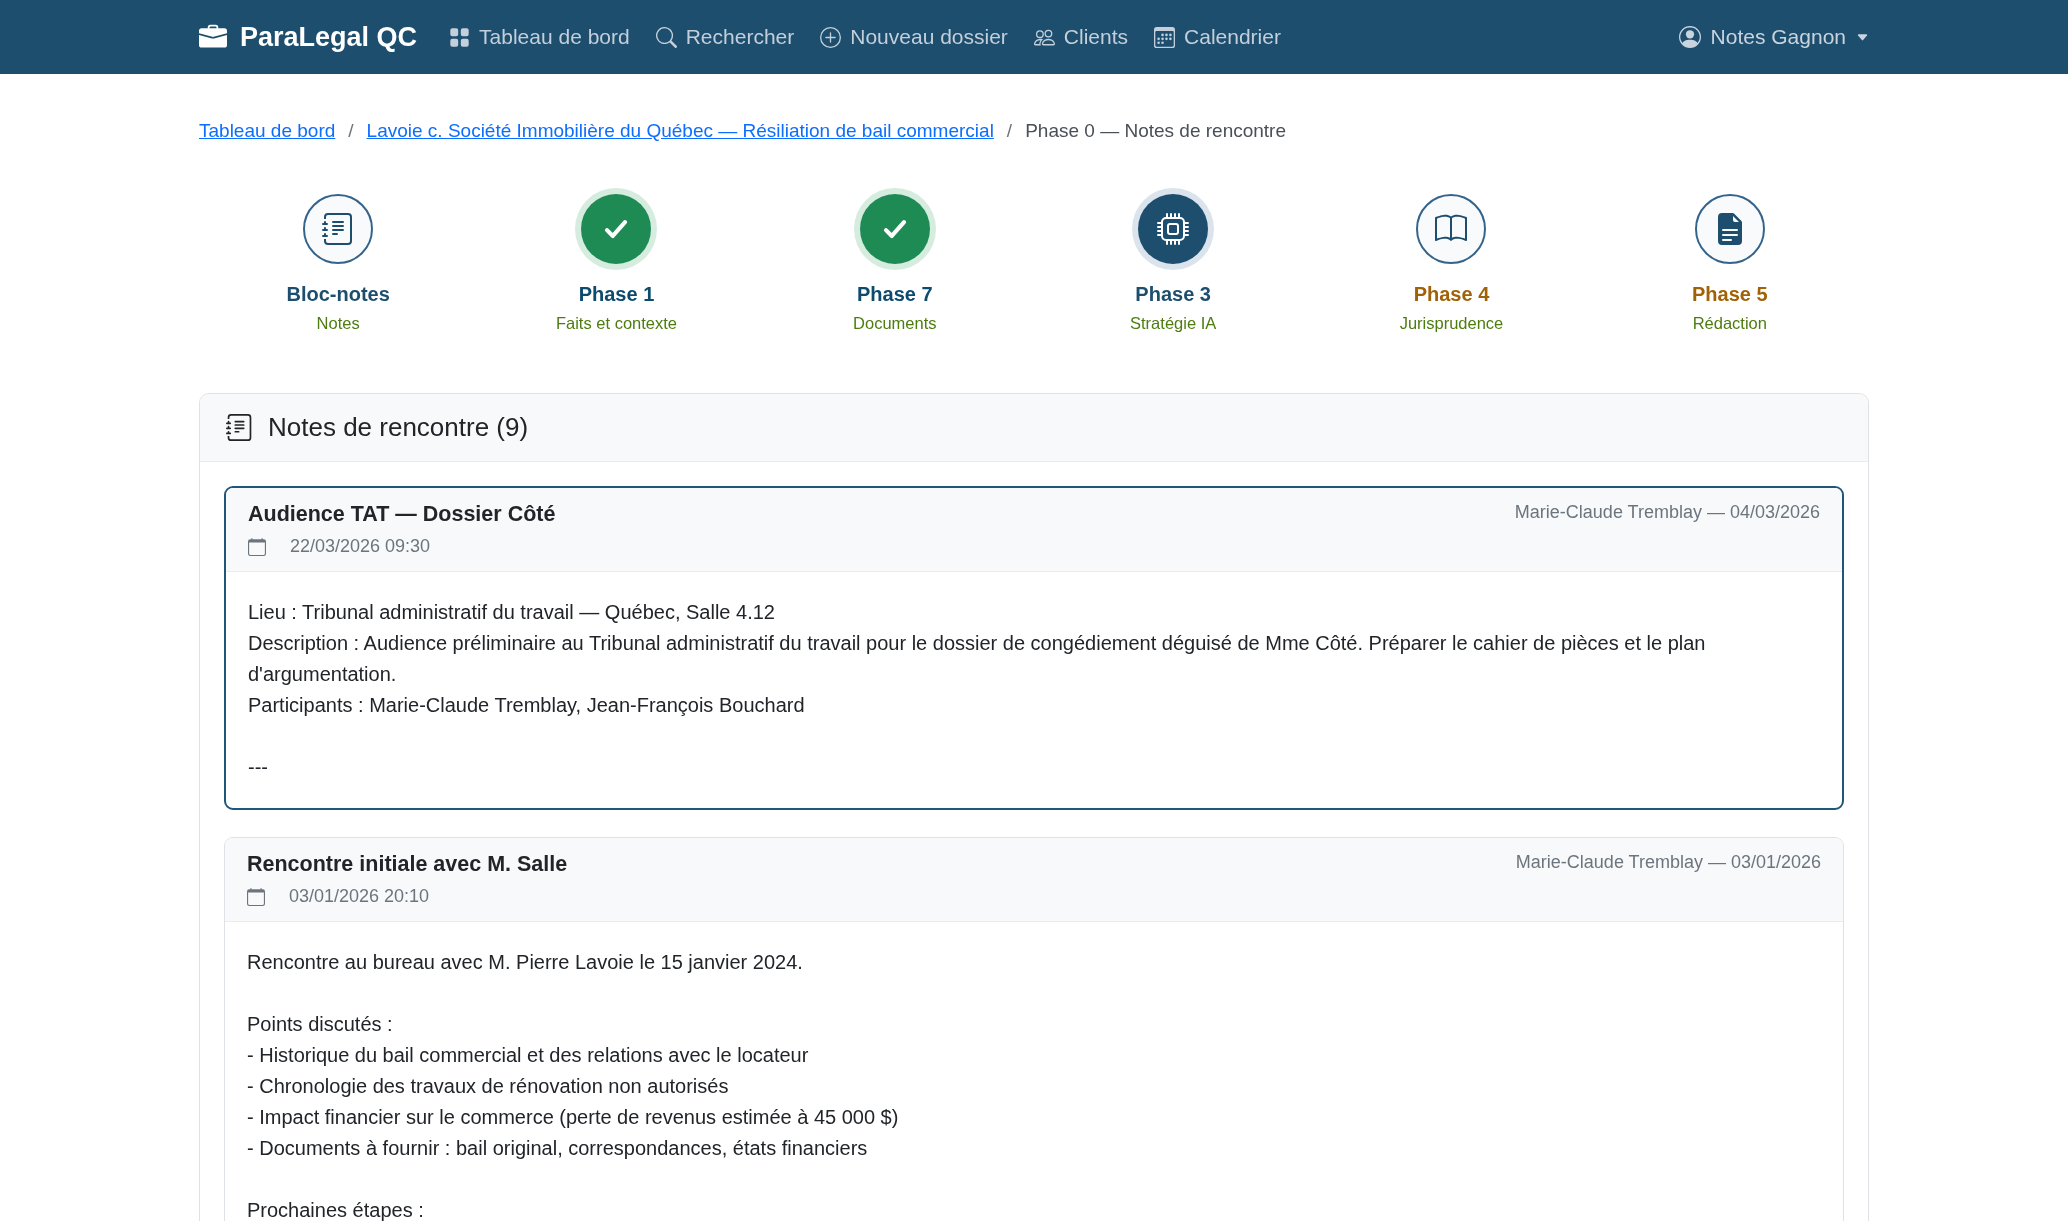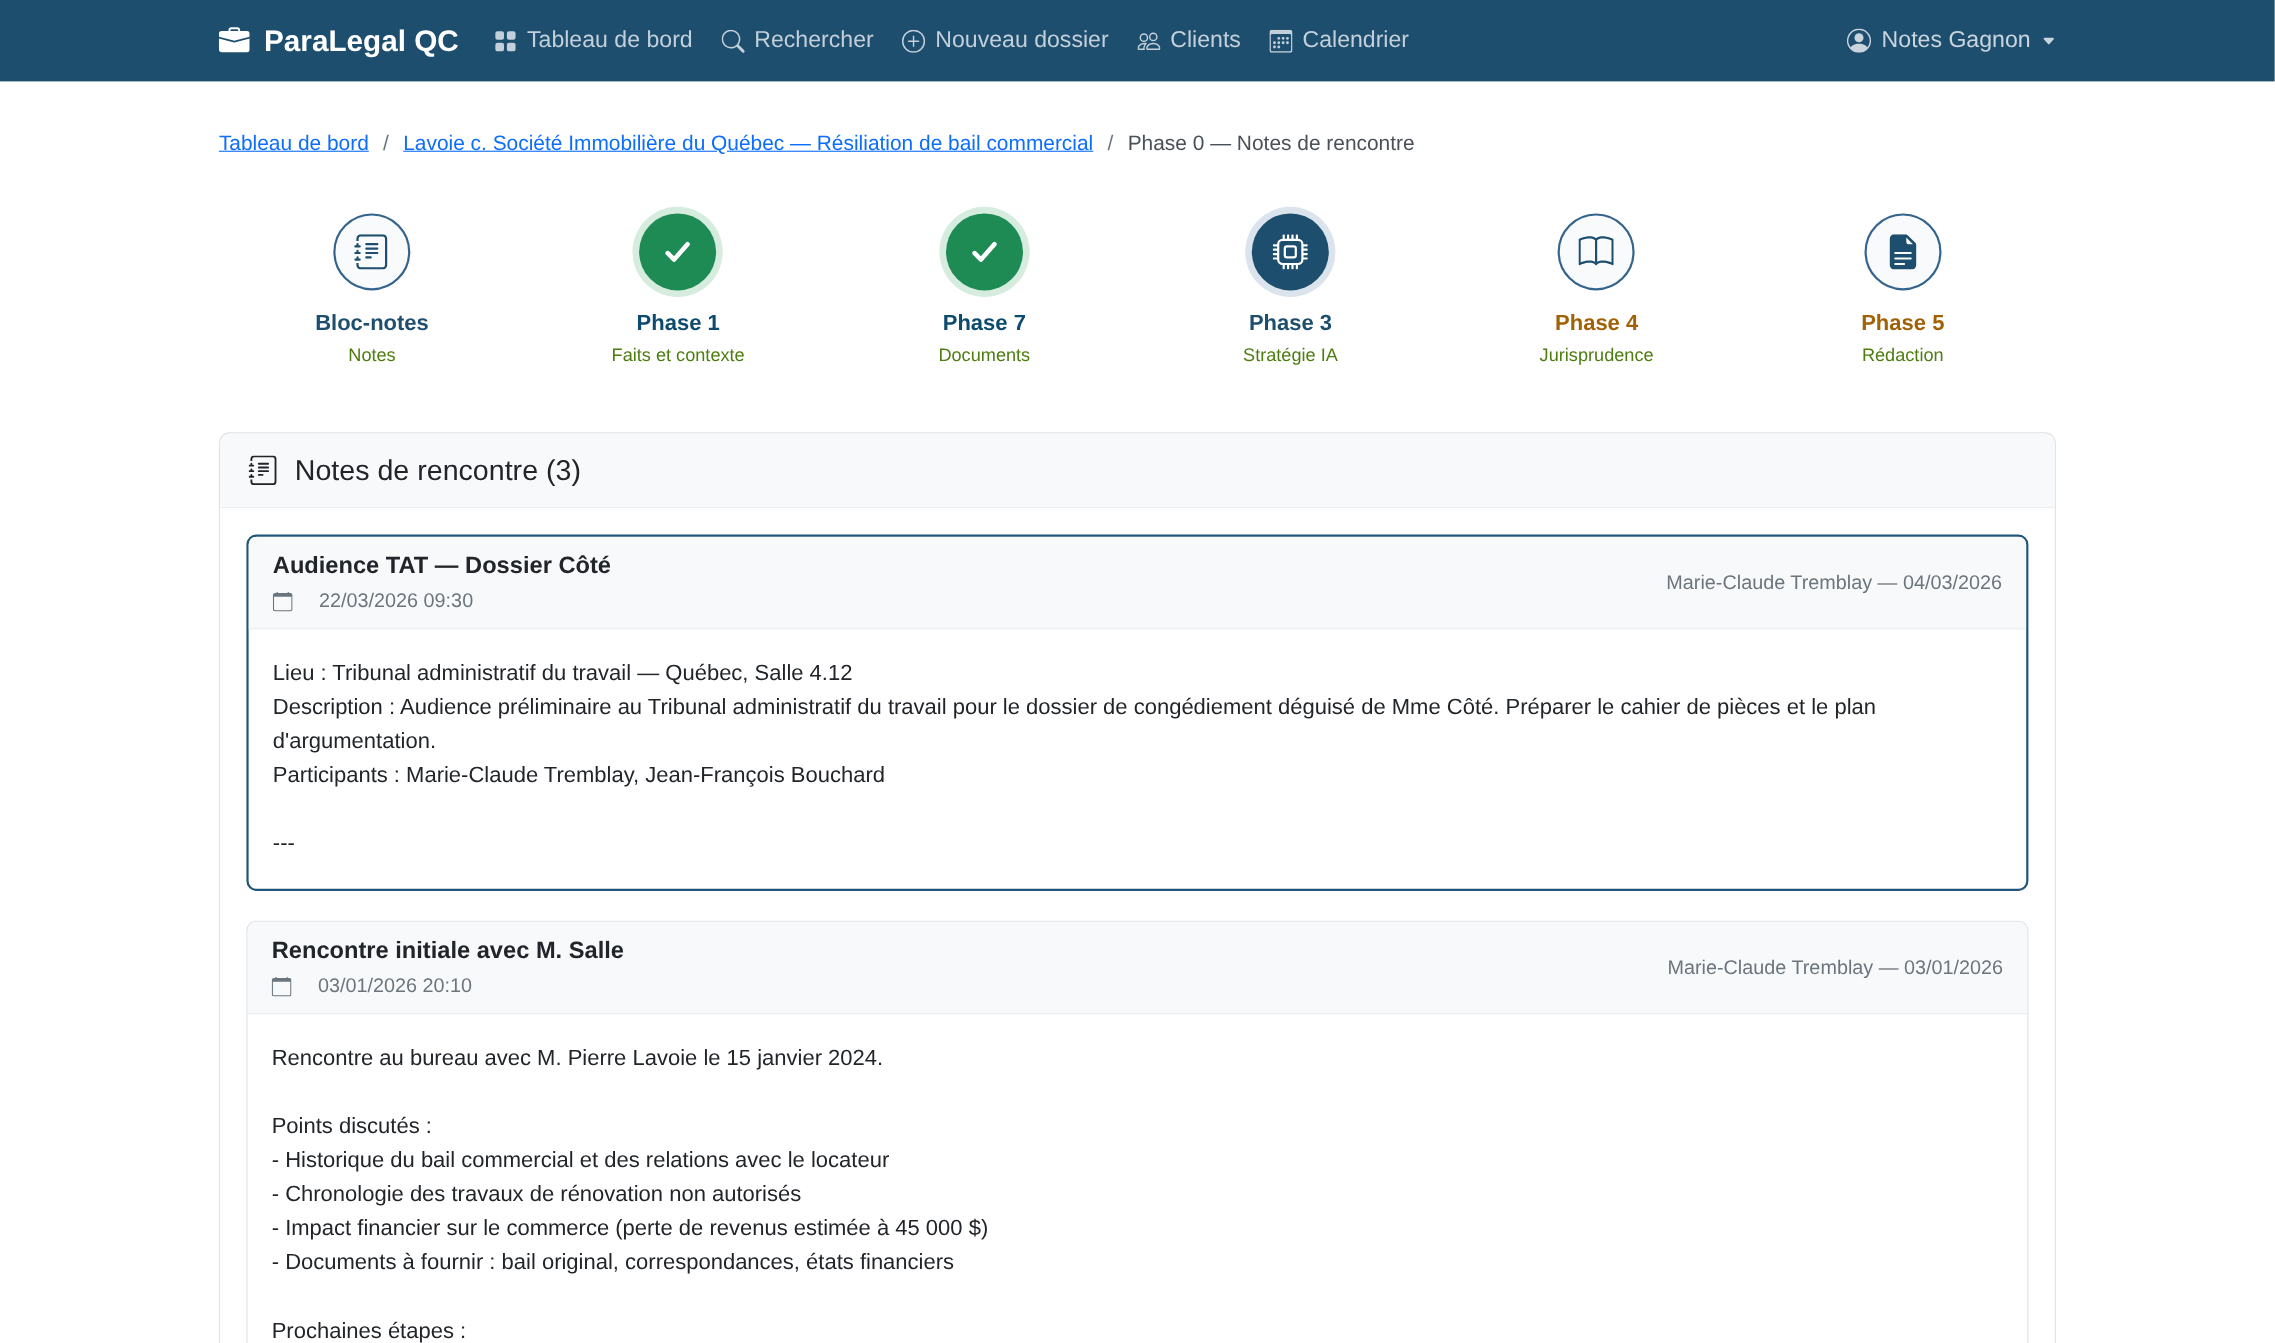--- a/index.html
+++ b/index.html
@@ -39,21 +39,21 @@
   .phase-title.done{color:#0c4a6e;}
   .phase-title.idle{color:#a16207;font-weight:700;}
   .phase-sub{margin-top:8px;font-size:16.5px;color:#4d7c0f;}
   
   .section{margin-top:60px;border:1px solid #dee2e6;border-radius:10px;background:#ffffff;}
   .section-header{display:flex;align-items:center;gap:15px;padding:18px 26px;background:#f8f9fa;border-bottom:1px solid #e9ecef;border-radius:10px 10px 0 0;font-size:26px;color:#212529;}
   .section-header .icon svg{width:27px;height:27px;}
   .section-body{padding:24px;}
   .note-card{border:1px solid #dee2e6;border-radius:9px;margin-bottom:27px;background:#ffffff;overflow:hidden;}
   .note-card.highlighted{border:2px solid #20567a;}
-  .note-header{display:flex;justify-content:space-between;align-items:center;padding:14px 22px;background:#f8f9fa;border-bottom:1px solid #e9ecef;}
+  .note-header{display:flex;justify-content:space-between;align-items:flex-start;padding:14px 22px;background:#f8f9fa;border-bottom:1px solid #e9ecef;}
   .note-title{font-size:21.5px;font-weight:700;color:#212529;margin-bottom:9px;}
   .note-meta{font-size:18px;color:#6c757d;display:flex;align-items:center;gap:24px;}
   .note-meta .icon svg{width:18px;height:18px;}
   .note-author{font-size:18px;color:#6c757d;}
   .note-body{padding:25px 22px;font-size:20px;line-height:31px;color:#212529;white-space:pre-line;}
 </style>
 </head>
 <body>
 
 <nav class="navbar">
@@ -210,21 +210,21 @@
 
   <section class="section">
     <div class="section-header">
       <span class="icon">
           <svg viewBox="0 0 16 16" fill="currentColor">
             <path d="M5 10.5a.5.5 0 0 1 .5-.5h2a.5.5 0 0 1 0 1h-2a.5.5 0 0 1-.5-.5zm0-2a.5.5 0 0 1 .5-.5h5a.5.5 0 0 1 0 1h-5a.5.5 0 0 1-.5-.5zm0-2a.5.5 0 0 1 .5-.5h5a.5.5 0 0 1 0 1h-5a.5.5 0 0 1-.5-.5zm0-2a.5.5 0 0 1 .5-.5h5a.5.5 0 0 1 0 1h-5a.5.5 0 0 1-.5-.5z"></path>
             <path d="M3 0h10a2 2 0 0 1 2 2v12a2 2 0 0 1-2 2H3a2 2 0 0 1-2-2v-1h1v1a1 1 0 0 0 1 1h10a1 1 0 0 0 1-1V2a1 1 0 0 0-1-1H3a1 1 0 0 0-1 1v1H1V2a2 2 0 0 1 2-2z"></path>
             <path d="M1 5v-.5a.5.5 0 0 1 1 0V5h.5a.5.5 0 0 1 0 1h-2a.5.5 0 0 1 0-1H1zm0 3v-.5a.5.5 0 0 1 1 0V8h.5a.5.5 0 0 1 0 1h-2a.5.5 0 0 1 0-1H1zm0 3v-.5a.5.5 0 0 1 1 0v.5h.5a.5.5 0 0 1 0 1h-2a.5.5 0 0 1 0-1H1z"></path>
           </svg>
         </span>
-      <span>Notes de rencontre (3)</span>
+      <span>Notes de rencontre (9)</span>
     </div>
     <div class="section-body" id="notes-list">
         <article class="note-card highlighted">
           <div class="note-header">
             <div>
               <div class="note-title">Audience TAT — Dossier Côté</div>
               <div class="note-meta">
                 <span class="icon">
                   <svg viewBox="0 0 16 16" fill="currentColor">
                     <path d="M3.5 0a.5.5 0 0 1 .5.5V1h8V.5a.5.5 0 0 1 1 0V1h1a2 2 0 0 1 2 2v11a2 2 0 0 1-2 2H2a2 2 0 0 1-2-2V3a2 2 0 0 1 2-2h1V.5a.5.5 0 0 1 .5-.5zM1 4v10a1 1 0 0 0 1 1h12a1 1 0 0 0 1-1V4H1z"></path>

